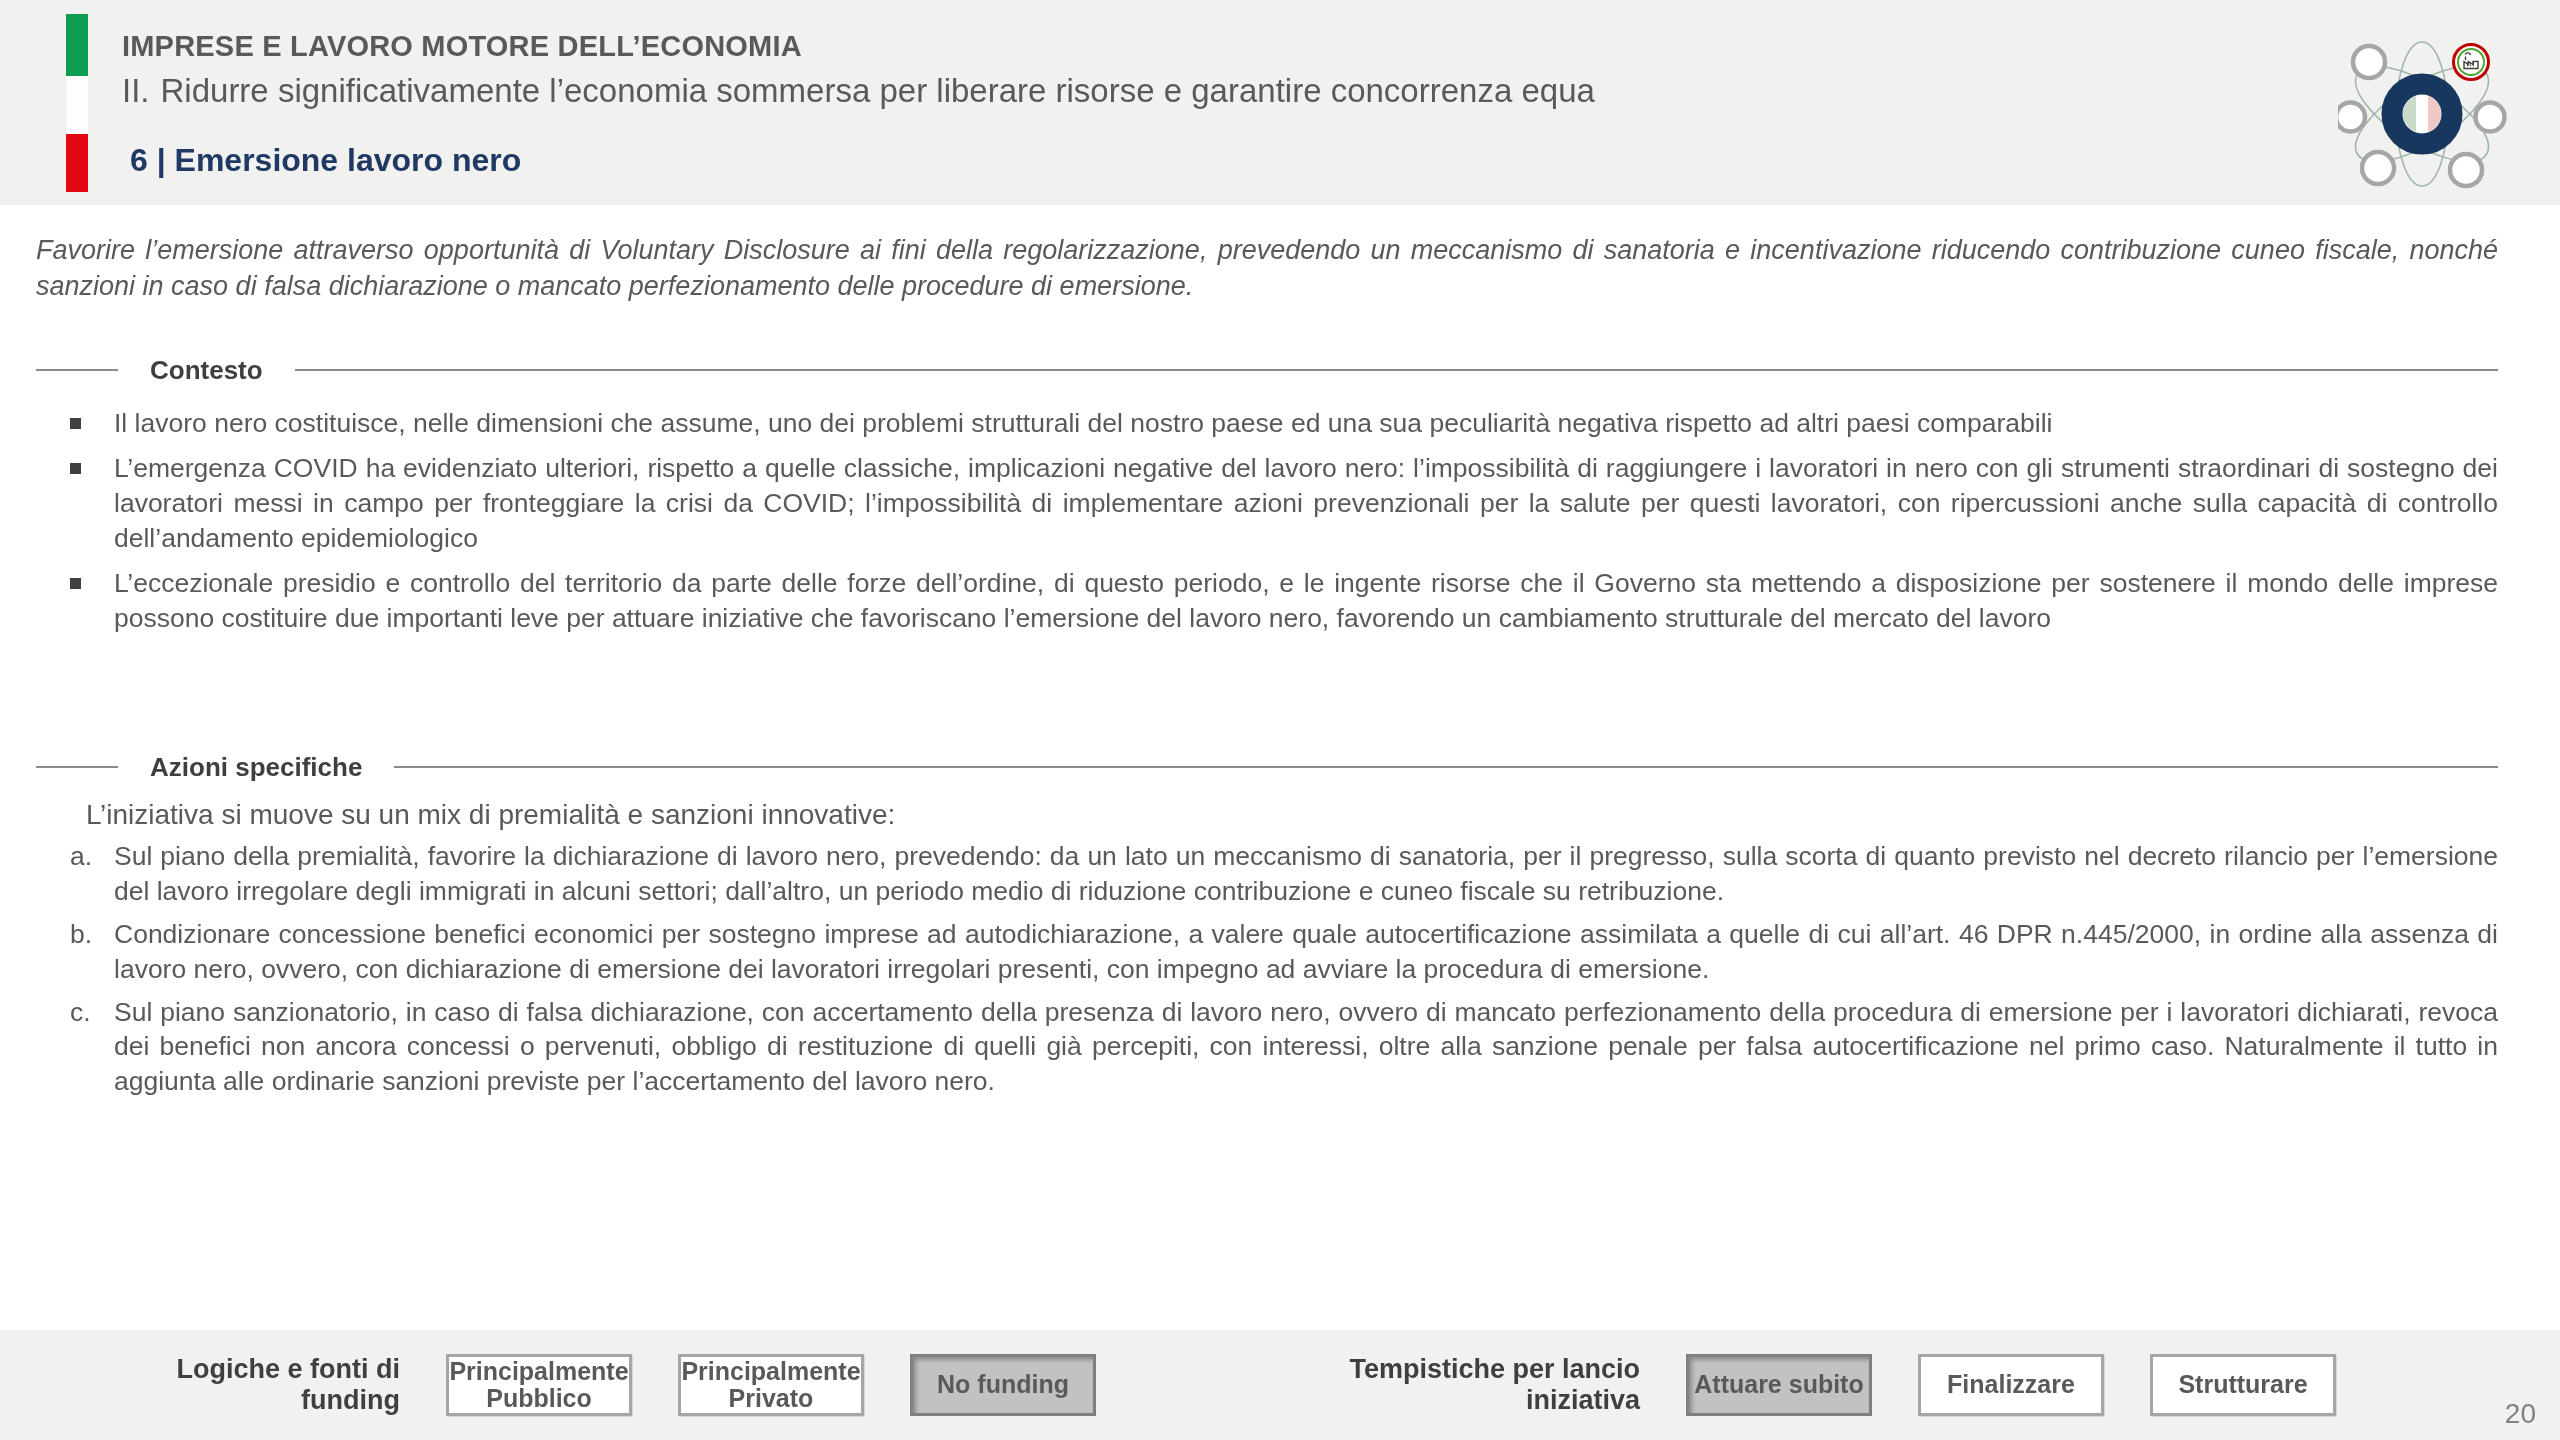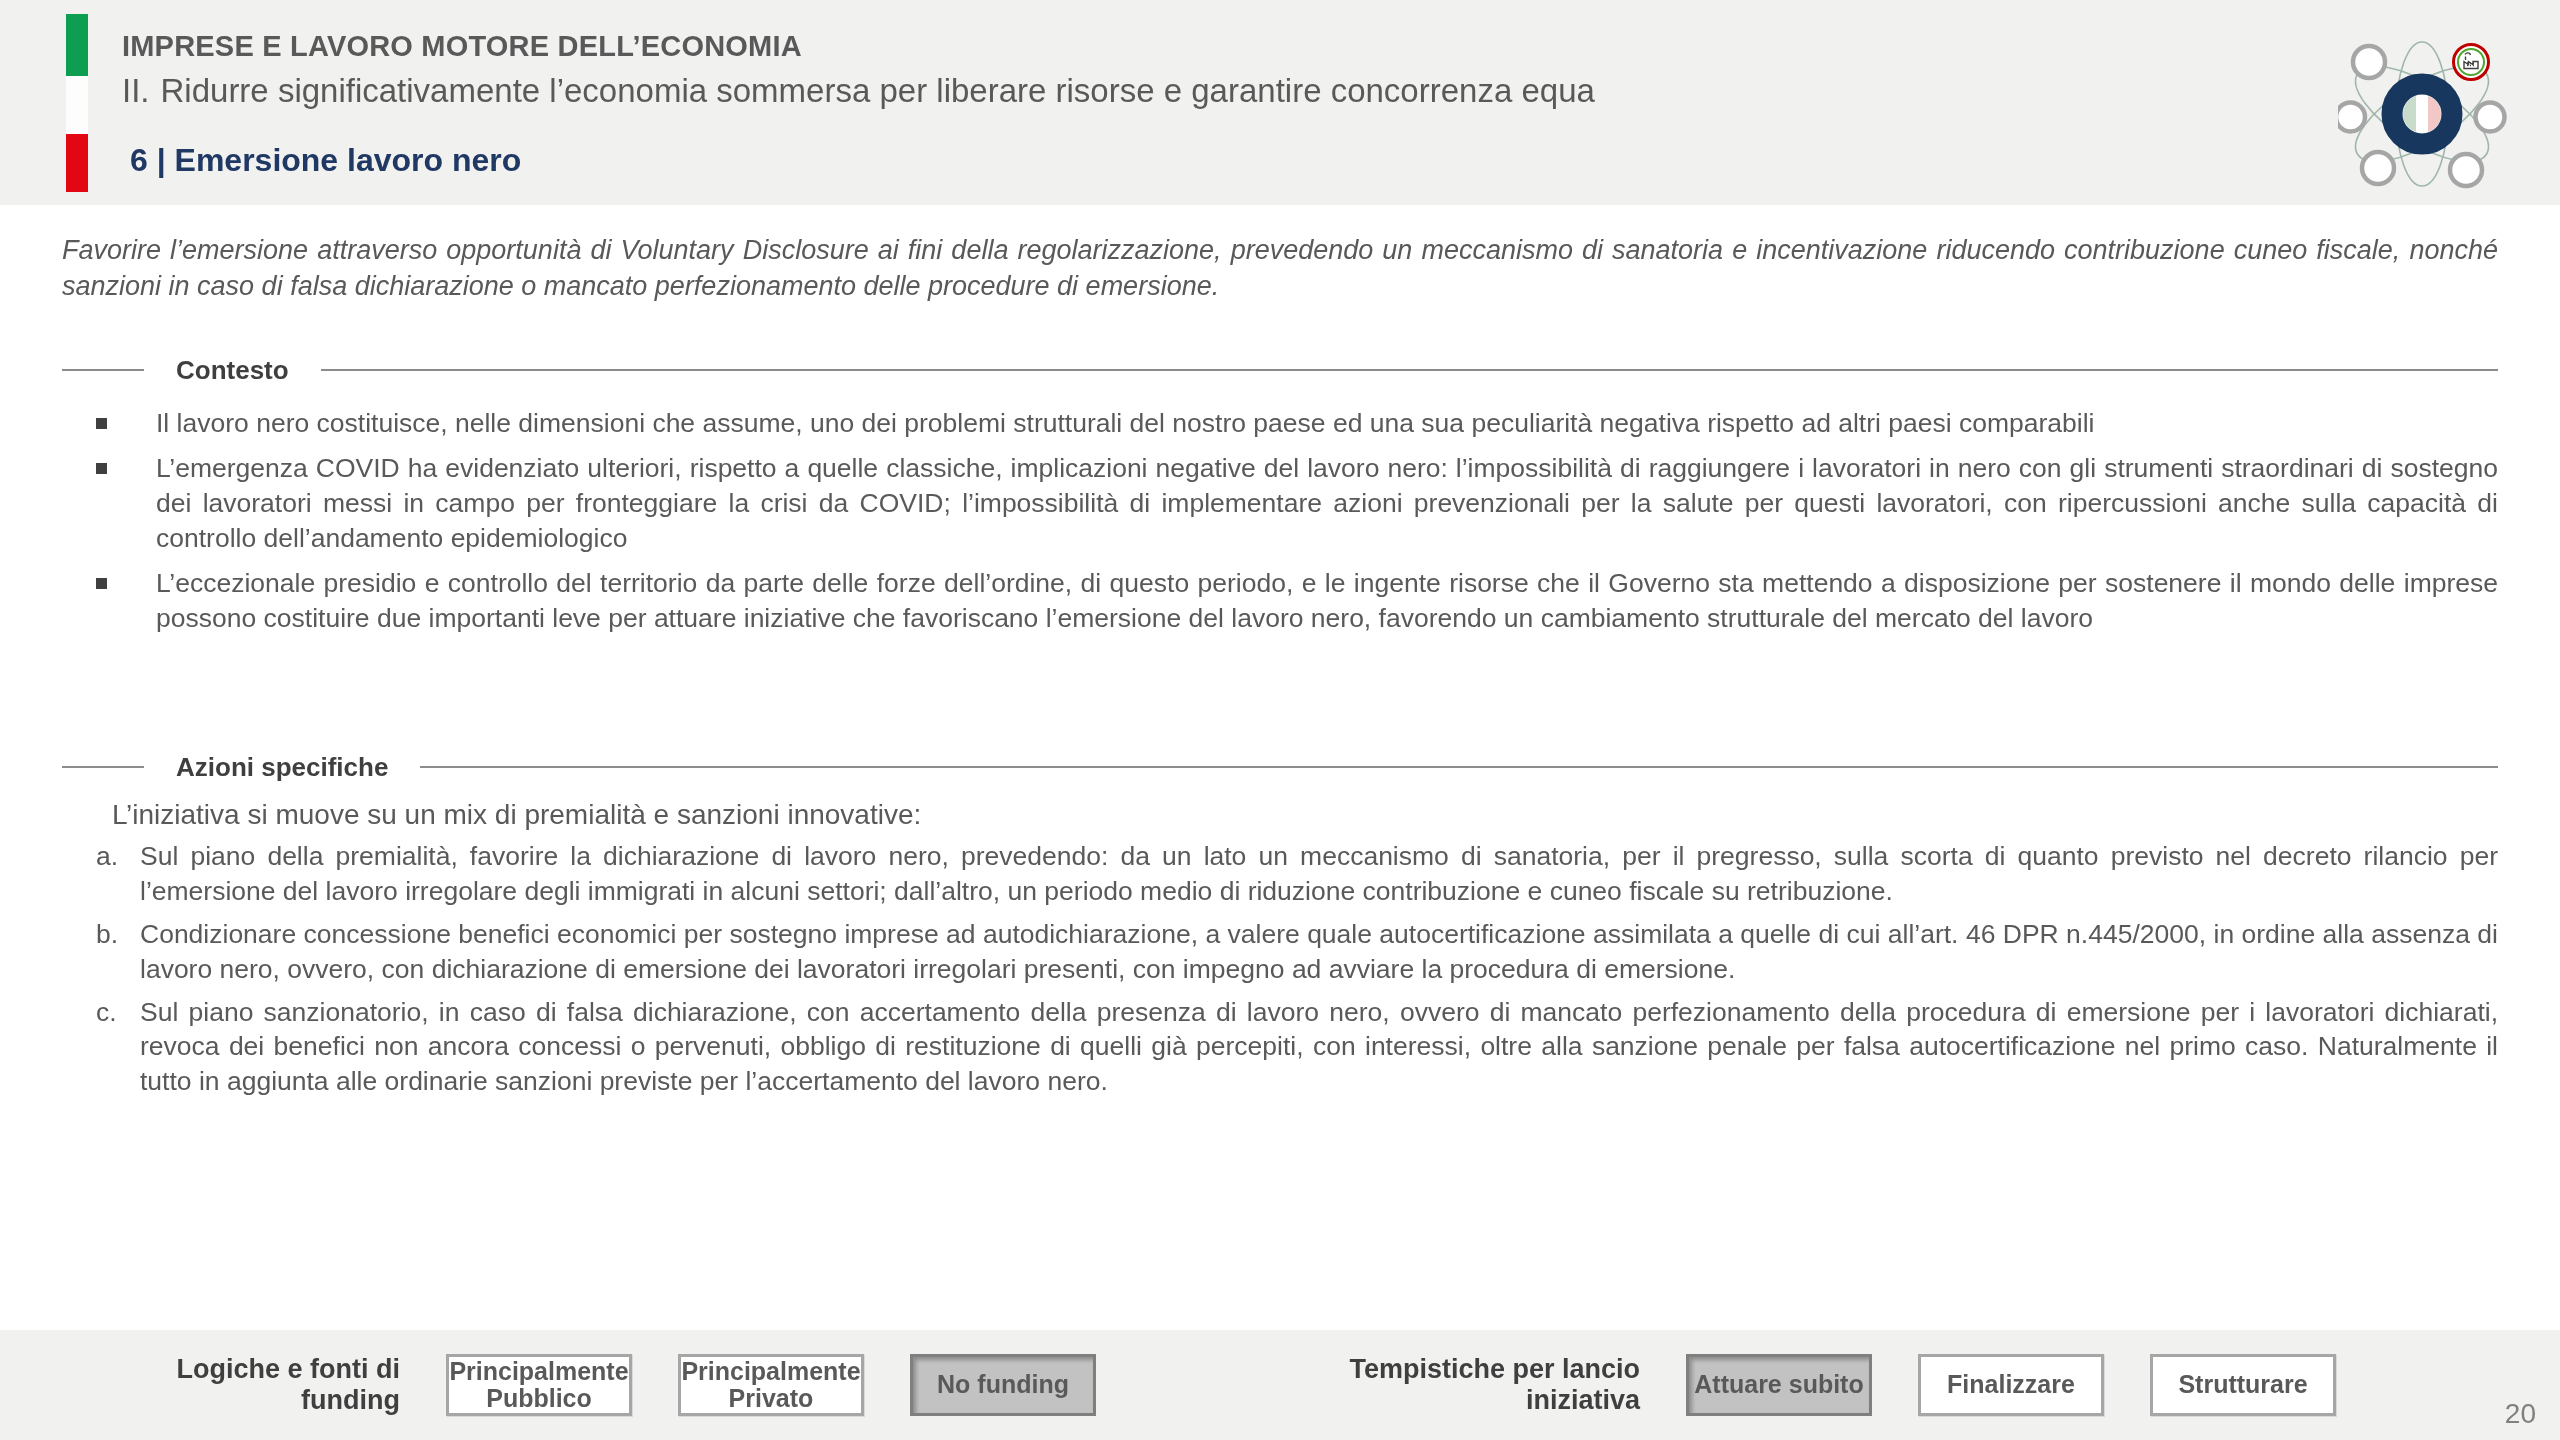--- a/index.html
+++ b/index.html
@@ -42,34 +42,34 @@
     position:absolute;left:122px;top:72px;font-size:33px;color:var(--text-gray);
     display:flex;gap:11px;
   }
   .page-title{
     position:absolute;left:130px;top:142px;
     font-size:32px;font-weight:bold;color:var(--accent);
   }
   .logo{position:absolute;right:52px;top:22px;width:170px;height:172px;}
 
   
-  main{position:absolute;top:205px;left:0;width:100%;padding:28px 62px 0 62px;}
+  main{position:absolute;top:205px;left:0;width:100%;padding:28px 62px 0 36px;}
   .intro{
     font-style:italic;font-size:27px;line-height:1.33;text-align:justify;
     color:var(--text-gray);
   }
   .sec-head{display:flex;align-items:center;gap:32px;}
   .sec-head .rule-short{width:82px;height:2px;background:var(--rule);}
   .sec-head .rule-long{flex:1;height:2px;background:var(--rule);}
   .sec-head .sec-title{font-size:26px;font-weight:bold;color:var(--heading-gray);white-space:nowrap;}
   .contesto-head{margin-top:50px;}
   .azioni-head{margin-top:116px;}
 
   .bullets{margin-top:20px;}
-  .bullet{display:flex;margin-bottom:10px;gap:16px;}
+  .bullet{display:flex;margin-bottom:10px;}
   .bullet-marker{
     flex:0 0 auto;width:11px;height:11px;background:#404040;
     margin:12px 0 0 34px;
   }
   .bullet p{flex:1;margin-left:33px;font-size:26.5px;line-height:1.32;text-align:justify;}
 
   .lead{margin-top:16px;margin-left:50px;font-size:28px;}
   .abc-list{margin-top:8px;}
   .abc-item{display:flex;margin-bottom:8px;}
   .abc-marker{flex:0 0 44px;margin-left:34px;font-size:26.5px;line-height:1.32;}

